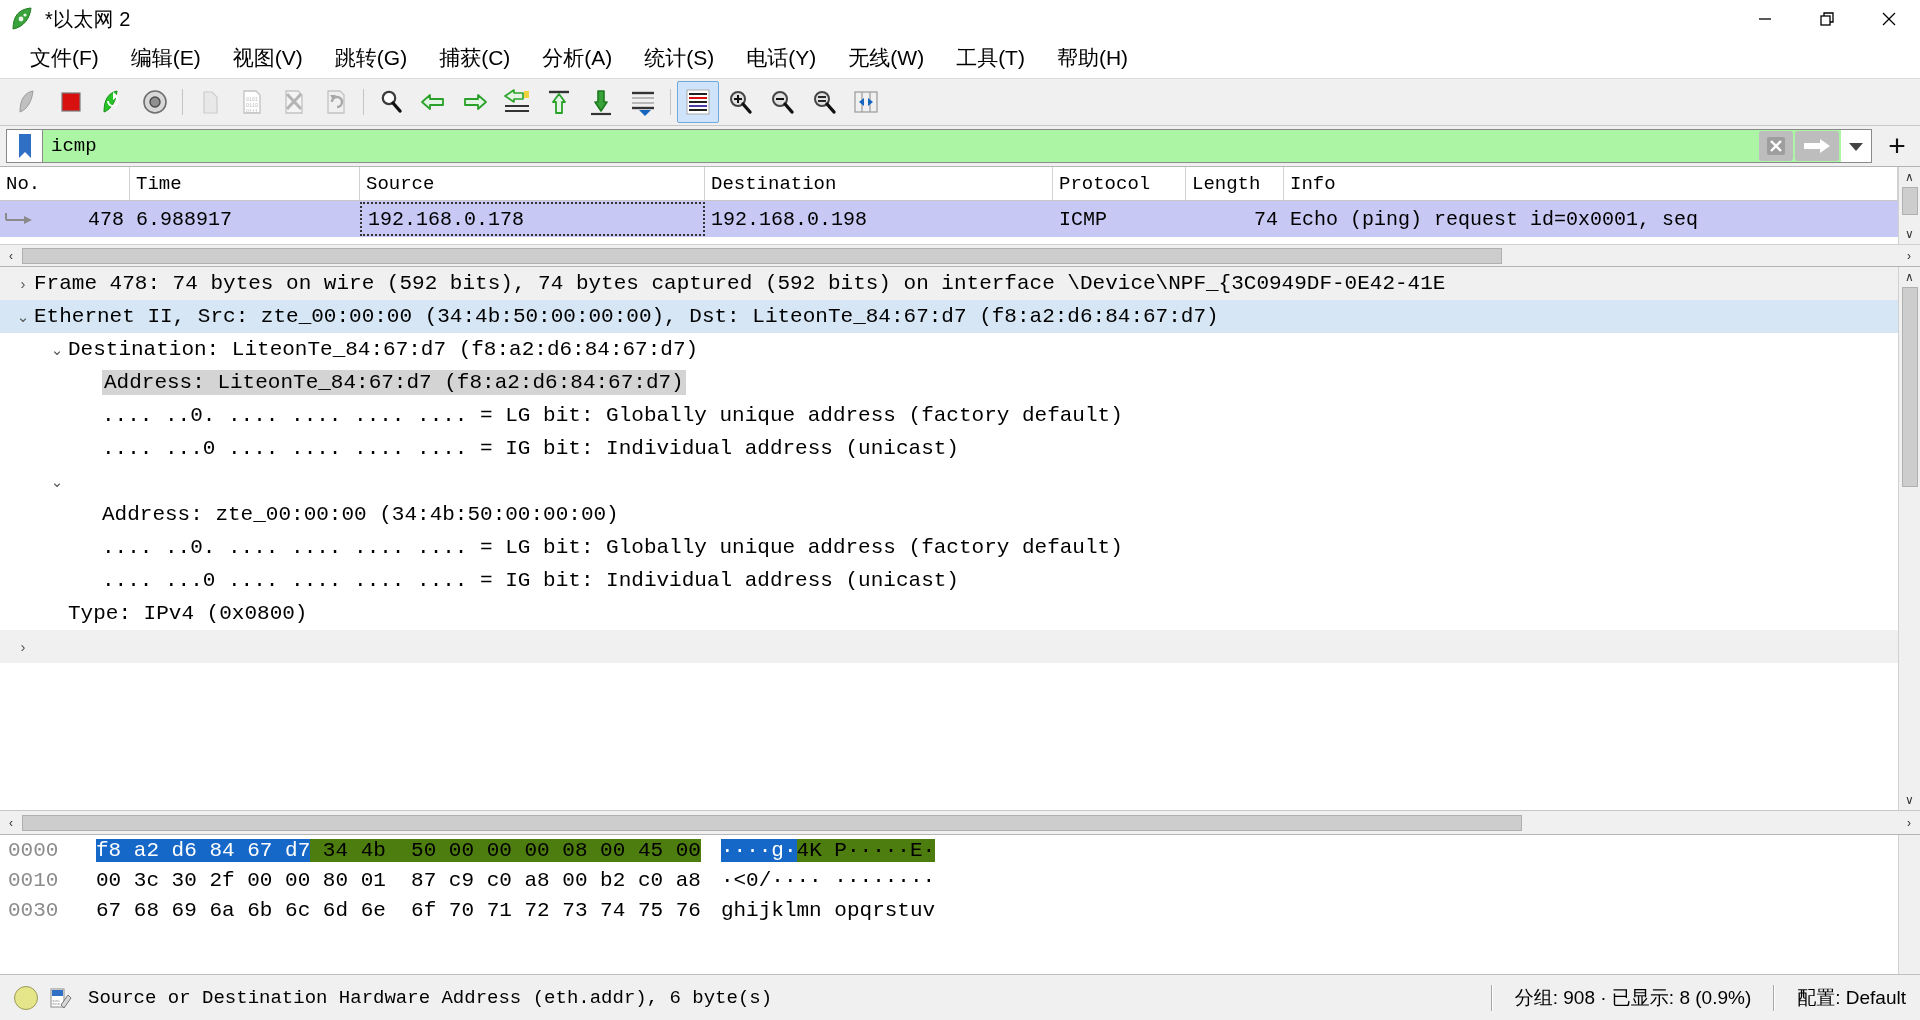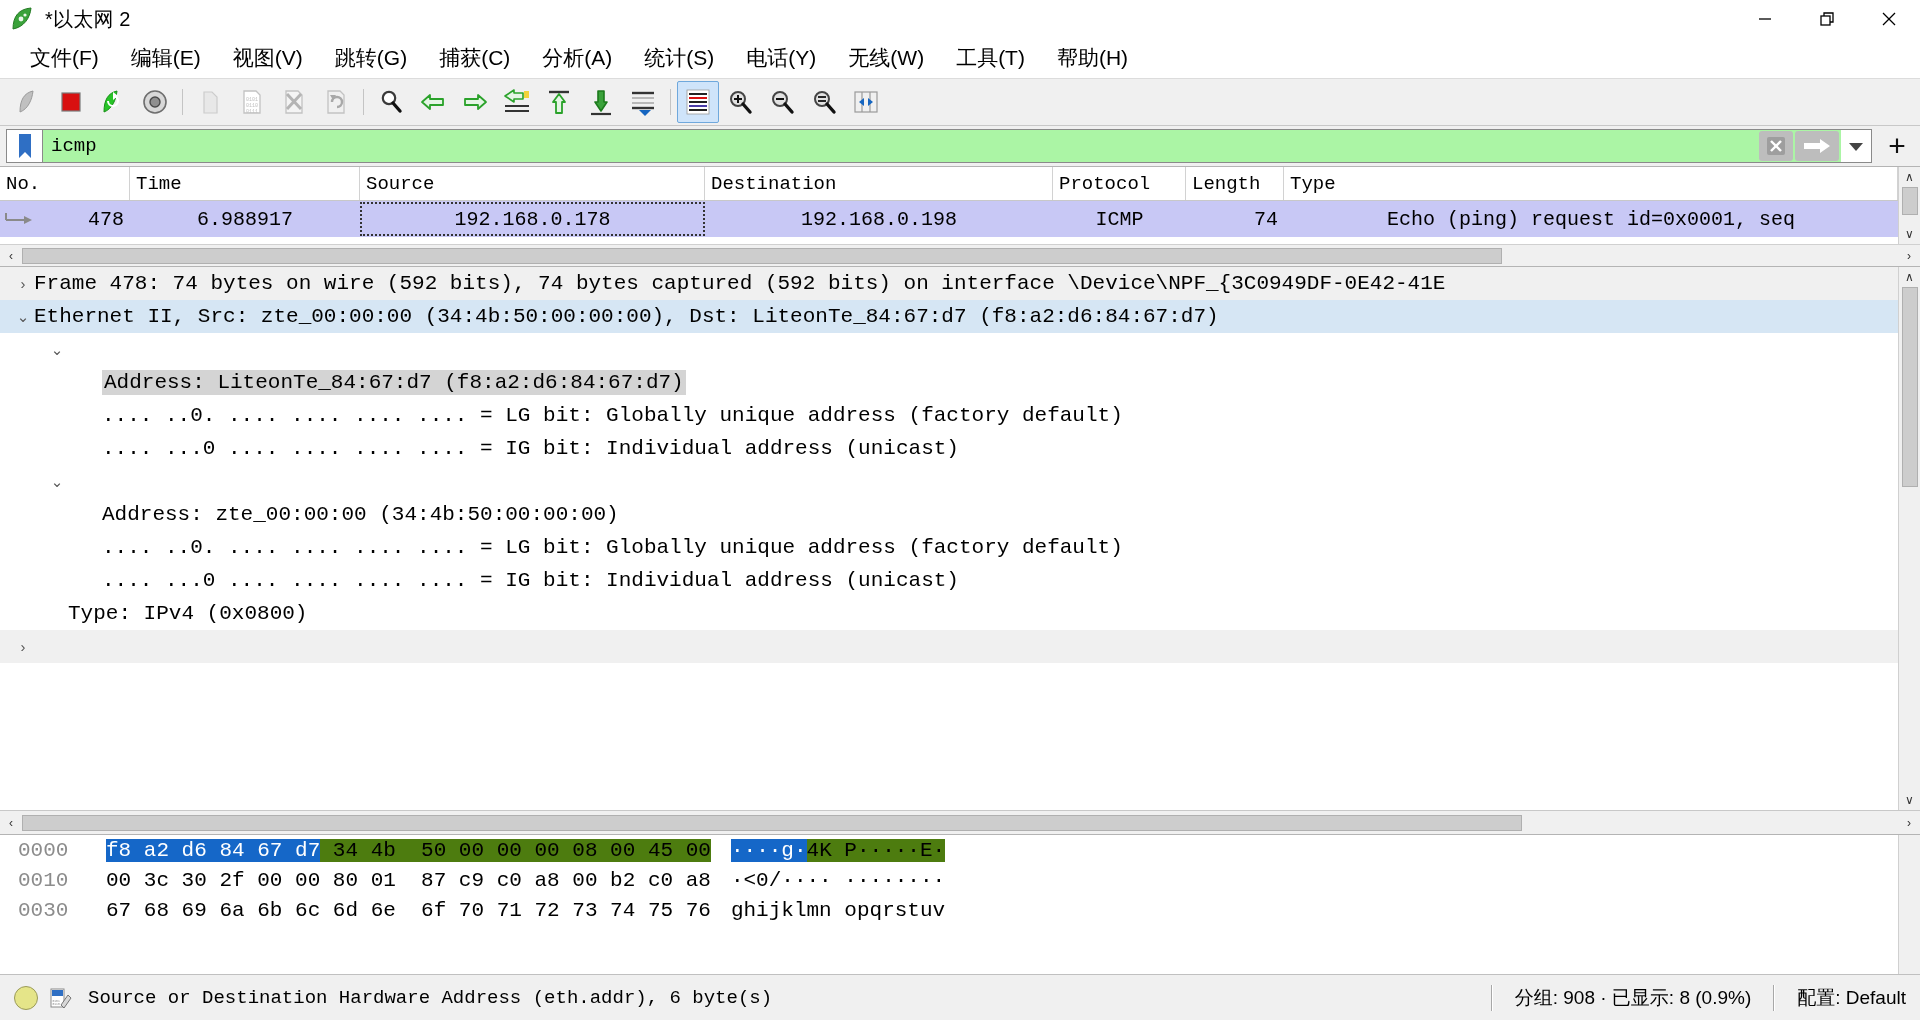--- a/index.html
+++ b/index.html
@@ -141,21 +141,21 @@
     overflow: hidden; white-space: nowrap; cursor: default;
   }
   .pl-row {
     display: flex; height: 36px; min-height: 36px;
     background: #c8c8f5;
     font-family: "Liberation Mono", monospace;
     font-size: 20px; color: #000;
     align-items: center;
     cursor: default;
   }
-  .pl-td { display: flex; align-items: center; overflow: hidden; white-space: nowrap; padding: 0 6px; justify-content: center; }
+  .pl-td { display: flex; align-items: center; overflow: hidden; white-space: nowrap; padding: 0 6px; }
   .pl-td.num { justify-content: flex-end; }
   .pl-td.selcell { border: 2px dotted #333; height: 34px; }
   .pl-arrow { width: 32px; display: flex; align-items: center; justify-content: center; }
   .pl-vscroll {
     width: 22px; background: #f0f0f0; border-left: 1px solid #d0d0d0;
     display: flex; flex-direction: column; align-items: center;
   }
   .sb-arrow { height: 20px; width: 22px; display:flex; align-items:center; justify-content:center; font-size:12px; color:#333; }
   .sb-thumb { width: 16px; background: #cdcdcd; border: 1px solid #b0b0b0; }
   .pl-hscroll {
@@ -195,21 +195,20 @@
   .detail-hscroll { height: 24px; min-height: 24px; background: #f0f0f0; border-top: 1px solid #c8c8c8;
                     display: flex; align-items: center; }
 
   
   .hex-pane {
     height: 140px; min-height: 140px;
     background: #ffffff;
     border-top: 1px solid #b4b4b4;
     display: flex; flex-direction: column;
     overflow: hidden;
-    padding-left: 10px;
   }
   .hex-inner { display: flex; flex: 1; min-height: 0; }
   .hex-rows { flex: 1; padding-left: 8px; }
   .hx-row {
     height: 30px; display: flex; align-items: center;
     font-family: "Liberation Mono", monospace;
     font-size: 21px; color: #000;
     white-space: pre;
   }
   .hx-off { color: #8c8c8c; width: 70px; }
@@ -502,21 +501,21 @@
           <div class="pl-th" style="width:348px">
               <span>Destination</span>
             </div>
           <div class="pl-th" style="width:133px">
               <span>Protocol</span>
             </div>
           <div class="pl-th" style="width:98px">
               <span>Length</span>
             </div>
           <div class="pl-th" style="flex:1">
-              <span>Type</span>
+              <span>Info</span>
             </div>
         </div>
 
         <div class="pl-row">
           <div class="pl-td num" style="width:130px">
             <svg class="pl-arrow" width="32" height="20" viewBox="0 0 32 20" style="position:absolute;left:2px;">
               <line x1="4" y1="4" x2="4" y2="11" stroke="#8a8a8a" stroke-width="2"></line>
               <line x1="4" y1="11" x2="22" y2="11" stroke="#8a8a8a" stroke-width="2"></line>
               <polygon points="22,7 30,11 22,15" fill="#8a8a8a"></polygon>
             </svg>
@@ -569,20 +568,21 @@
             <span class="d-text">Frame 478: 74 bytes on wire (592 bits), 74 bytes captured (592 bits) on interface \Device\NPF_{3C0949DF-0E42-41E</span>
           </div>
           <div class="d-row sel">
             <span style="width: 12px; min-width: 12px;"></span>
             <span class="d-twisty">⌄</span>
             <span class="d-text">Ethernet II, Src: zte_00:00:00 (34:4b:50:00:00:00), Dst: LiteonTe_84:67:d7 (f8:a2:d6:84:67:d7)</span>
           </div>
           <div class="d-row">
             <span style="width: 46px; min-width: 46px;"></span>
             <span class="d-twisty">⌄</span>
+            <span class="d-text">Destination: LiteonTe_84:67:d7 (f8:a2:d6:84:67:d7)</span>
           </div>
           <div class="d-row">
             <span style="width: 80px; min-width: 80px;"></span>
             <span class="d-twisty"></span>
             <span class="d-text grayhl">Address: LiteonTe_84:67:d7 (f8:a2:d6:84:67:d7)</span>
           </div>
           <div class="d-row">
             <span style="width: 80px; min-width: 80px;"></span>
             <span class="d-twisty"></span>
             <span class="d-text">.... ..0. .... .... .... .... = LG bit: Globally unique address (factory default)</span>

